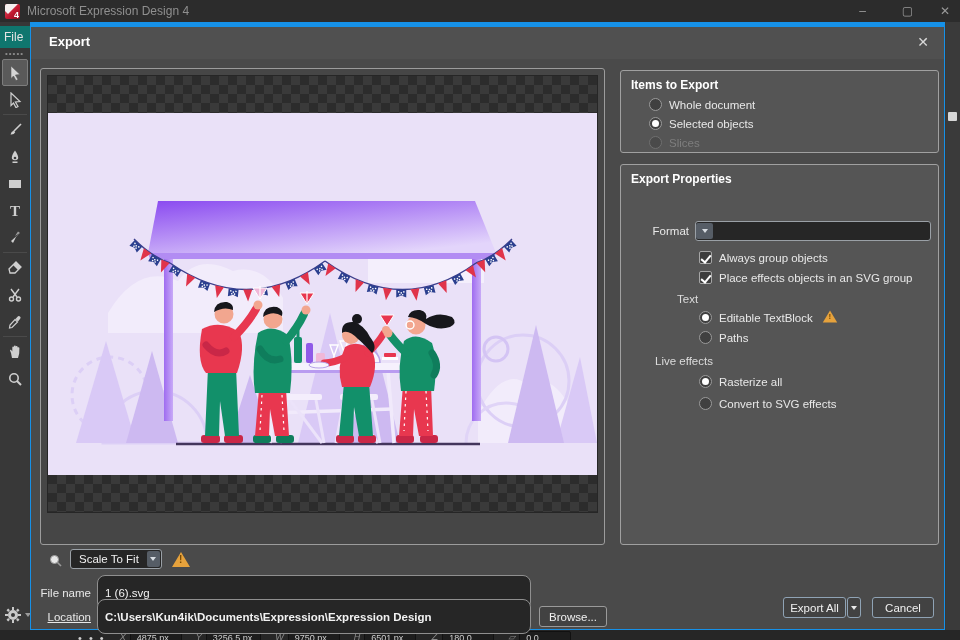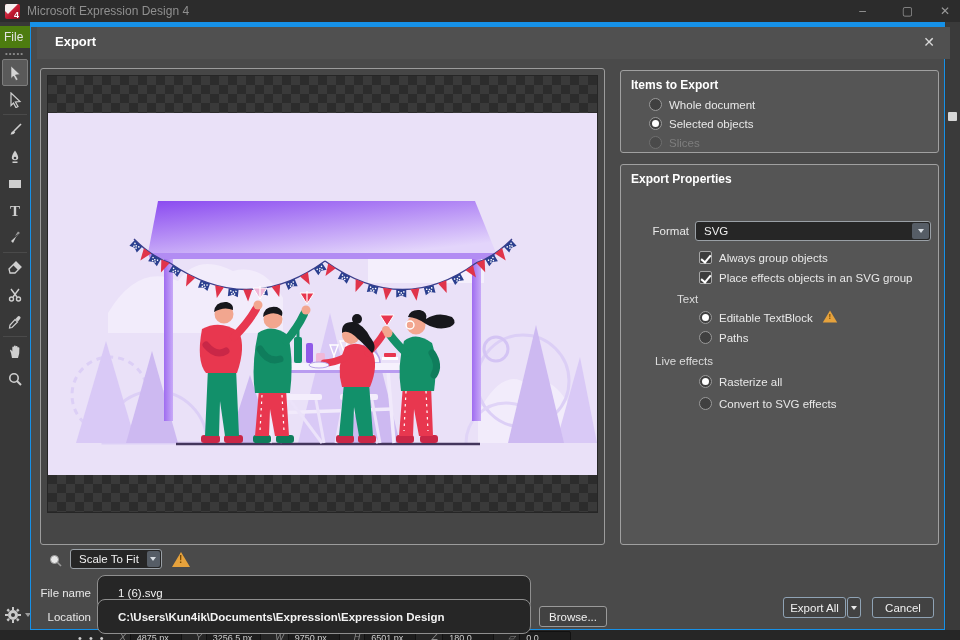--- a/index.html
+++ b/index.html
@@ -14,21 +14,21 @@
               background:linear-gradient(135deg,#e9596a 0%,#c1172f 55%,#8f0f22 100%); overflow:hidden; }
   .app-icon::before { content:""; position:absolute; left:-4px; top:-7px; width:14px; height:14px;
               background:#f5f0f0; transform:rotate(45deg); }
   .app-icon span { position:absolute; right:1px; bottom:-1px; color:#fff; font-size:9px; font-weight:bold; }
   .win-controls { margin-left:auto; display:flex; height:100%; }
   .win-btn { width:45px; height:22px; display:flex; align-items:center; justify-content:center;
              color:#9a9a9a; font-size:12px; }
   .win-btn.close { width:30px; }
 
   
-  .file-menu { position:absolute; left:0; top:26px; width:49px; height:22px; background:#4d7c0f;
+  .file-menu { position:absolute; left:0; top:26px; width:49px; height:22px; background:#0f766e;
                color:#e3e3e3; font-size:12px; display:flex; align-items:center; padding-left:4px; }
   .toolbar { position:absolute; left:0; top:50px; width:29px; height:590px; background:#383838;
              display:flex; flex-direction:column; align-items:center; }
   .grip { color:#8d8d8d; font-size:8px; letter-spacing:1px; line-height:6px; margin:1px 0 2px 0; }
   .tool { width:26px; height:27px; display:flex; align-items:center; justify-content:center; }
   .tool.selected { background:#5a5a5a; border:1px solid #7d7d7d; border-radius:2px; }
   .tool svg { display:block; }
   .tool-sep { width:24px; height:1px; background:#4a4a4a; margin:1px 0; }
   .gear-wrap { position:absolute; left:4px; top:606px; display:flex; align-items:center; }
   .gear-arrow { width:0; height:0; border-left:3px solid transparent; border-right:3px solid transparent;
@@ -43,21 +43,21 @@
   .sfield .sval { background:#1d1d1d; border:1px solid #111; border-radius:2px; color:#cfcfcf;
                   font-size:9px; padding:1px 8px 1px 6px; min-width:52px; }
 
   
   .right-strip { position:absolute; left:946px; top:22px; width:14px; height:608px; background:#3a3a3a; }
   .right-strip .mini { position:absolute; left:2px; top:90px; width:9px; height:9px; background:#d7d7d7; border-radius:1px; }
 
   
   .dialog { position:absolute; left:30px; top:22px; width:915px; height:608px; background:#4a4a4a;
             border:1px solid #1691e8; border-top:5px solid #1691e8; color:#e6e6e6; }
-  .dialog-header { position:absolute; left:6px; top:0; width:100%; height:32px; background:#505050; }
+  .dialog-header { position:absolute; left:0; top:0; width:100%; height:32px; background:#505050; }
   .dialog-title { position:absolute; left:18px; top:7px; font-size:13px; font-weight:bold; color:#fff; }
   .dialog-close { position:absolute; right:12px; top:6px; width:18px; height:18px; color:#d9d9d9;
                   font-size:14px; text-align:center; line-height:18px; }
 
   
   .preview-panel { position:absolute; left:9px; top:41px; width:565px; height:477px;
                    background:#464646; border:1px solid #9c9c9c; border-radius:3px; }
   .preview-inner { position:absolute; left:6px; top:6px; width:551px; height:438px;
                    background:#333; border:1px solid #262626; overflow:hidden; }
   .checker { position:absolute; left:0; width:549px; height:37px; background-color:#2c2c2c;
@@ -103,21 +103,21 @@
   .group-label { position:absolute; font-size:11.5px; color:#dcdcdc; }
   .format-row { position:absolute; left:0; top:56px; width:100%; display:flex; align-items:center; }
   .format-label { width:68px; text-align:right; font-size:11.5px; color:#e8e8e8; margin-right:6px; }
   .format-combo { width:236px; }
   .warn.small { transform:scale(0.8); margin-left:8px; }
 
   
   .form-row { position:absolute; display:flex; align-items:center; }
   .form-label { font-size:11.5px; color:#e8e8e8; text-align:right; }
   .text-input { background:#262626; border:1px solid #8f8f8f; border-radius:8px; color:#f2f2f2;
-                font-size:11.5px; height:35px; padding:0 20px; font-family:"Liberation Sans",sans-serif; outline:none; }
+                font-size:11.5px; height:35px; padding:0 7px; font-family:"Liberation Sans",sans-serif; outline:none; }
   .btn { background:#424242; border:1px solid #8fa3b5; border-radius:3px; color:#f0f0f0;
          font-size:11.5px; height:21px; display:flex; align-items:center; justify-content:center; }
   .browse-btn { width:68px; border-color:#9a9a9a; }
   .split-btn { position:absolute; left:752px; top:570px; display:flex; }
   .split-main { width:63px; }
   .split-arrow { width:14px; margin-left:1px; }
   .split-arrow::after { content:""; width:0; height:0; border-left:3.5px solid transparent;
         border-right:3.5px solid transparent; border-top:4px solid #e8e8e8; }
   .cancel-btn { position:absolute; left:841px; top:570px; width:62px; }
 </style>
@@ -611,21 +611,20 @@
         <span class="radio disabled"></span>
         <span>Slices</span>
       </div>
     </div>
 
     <div class="panel props-panel">
       <div class="panel-title">Export Properties</div>
       <div class="format-row">
         <span class="format-label">Format</span>
         <div class="combo format-combo">
-          <span class="combo-text">SVG</span>
           <span class="combo-btn"></span>
         </div>
       </div>
       <div class="opt-row" style="left:78px; top:86px;">
         <span class="checkbox checked"></span>
         <span>Always group objects</span>
       </div>
       <div class="opt-row" style="left:78px; top:106px;">
         <span class="checkbox checked"></span>
         <span>Place effects objects in an SVG group</span>
@@ -649,21 +648,21 @@
         <span class="radio"></span>
         <span>Convert to SVG effects</span>
       </div>
     </div>
 
     <div class="form-row" style="left:8px; top:548px;">
       <span class="form-label" style="width:52px;">File name</span>
       <input class="text-input" style="width: 434px; margin-left: 6px;" value="1 (6).svg">
     </div>
     <div class="form-row" style="left:8px; top:572px;">
-      <span class="form-label" style="width:52px;">Location</span>
+      <span class="form-label" style="width:52px;text-decoration:underline;">Location</span>
       <input class="text-input" style="width: 434px; margin-left: 6px; font-weight: bold;" value="C:\Users\Kun4ik\Documents\Expression\Expression Design">
       <div class="btn browse-btn" style="margin-left:8px;">Browse...</div>
     </div>
 
     <div class="split-btn">
       <div class="btn split-main">Export All</div>
       <div class="btn split-arrow"></div>
     </div>
     <div class="btn cancel-btn">Cancel</div>
   </div>

